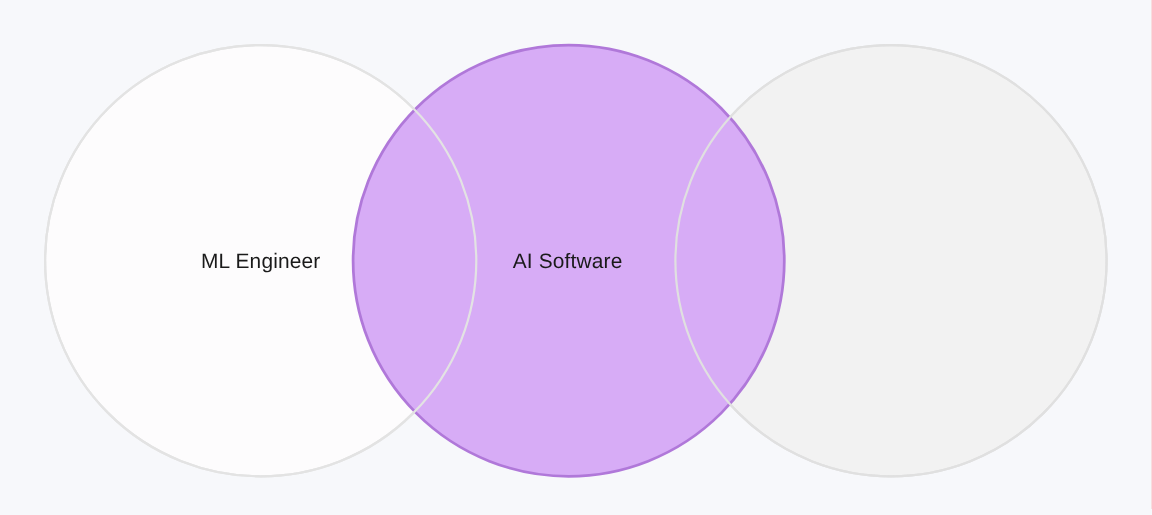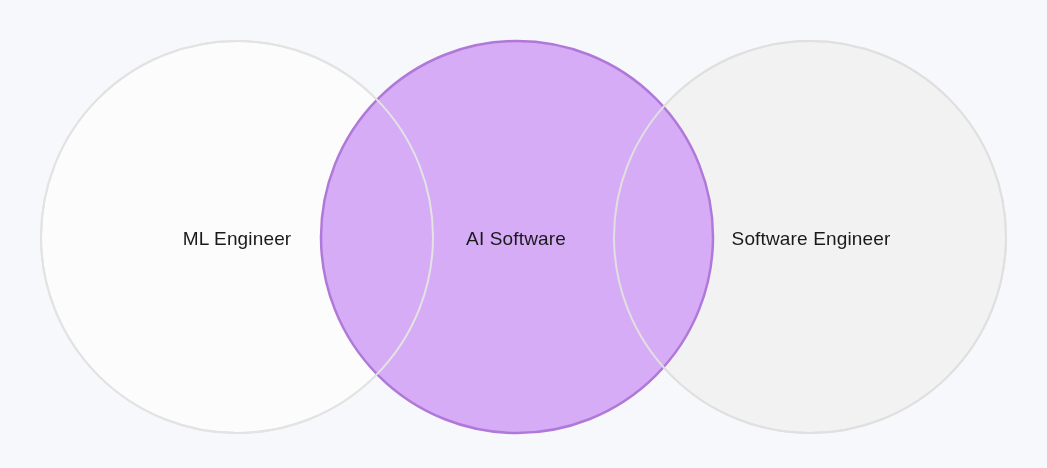--- a/index.html
+++ b/index.html
@@ -77,15 +77,14 @@
     <circle id="circle-center" class="venn-circle" cx="517" cy="237" r="196" fill="#d7acf6" fill-opacity="1" stroke="#b078d9" stroke-width="2.5"></circle>
 
     <circle id="circle-left-stroke" fill="none" cx="237" cy="237" r="196" stroke="#e3e3e3" stroke-width="2"></circle>
     <circle id="circle-right-stroke" fill="none" cx="810" cy="237" r="196" stroke="#e0e0e0" stroke-width="2"></circle>
   </svg>
 
   <div class="venn-label" id="label-left" style="left: 237px; top: 238px; color: rgb(26, 26, 26);">ML Engineer</div>
 
   <div class="venn-label" id="label-center" style="left: 516px; top: 238px; color: rgb(26, 26, 26);">AI Software</div>
 
-  <div class="venn-label" id="label-right" style="left: 811px; top: 238px; color: rgb(26, 26, 26);">Software Engineer</div>
 
 </div>
 
 </body></html>

